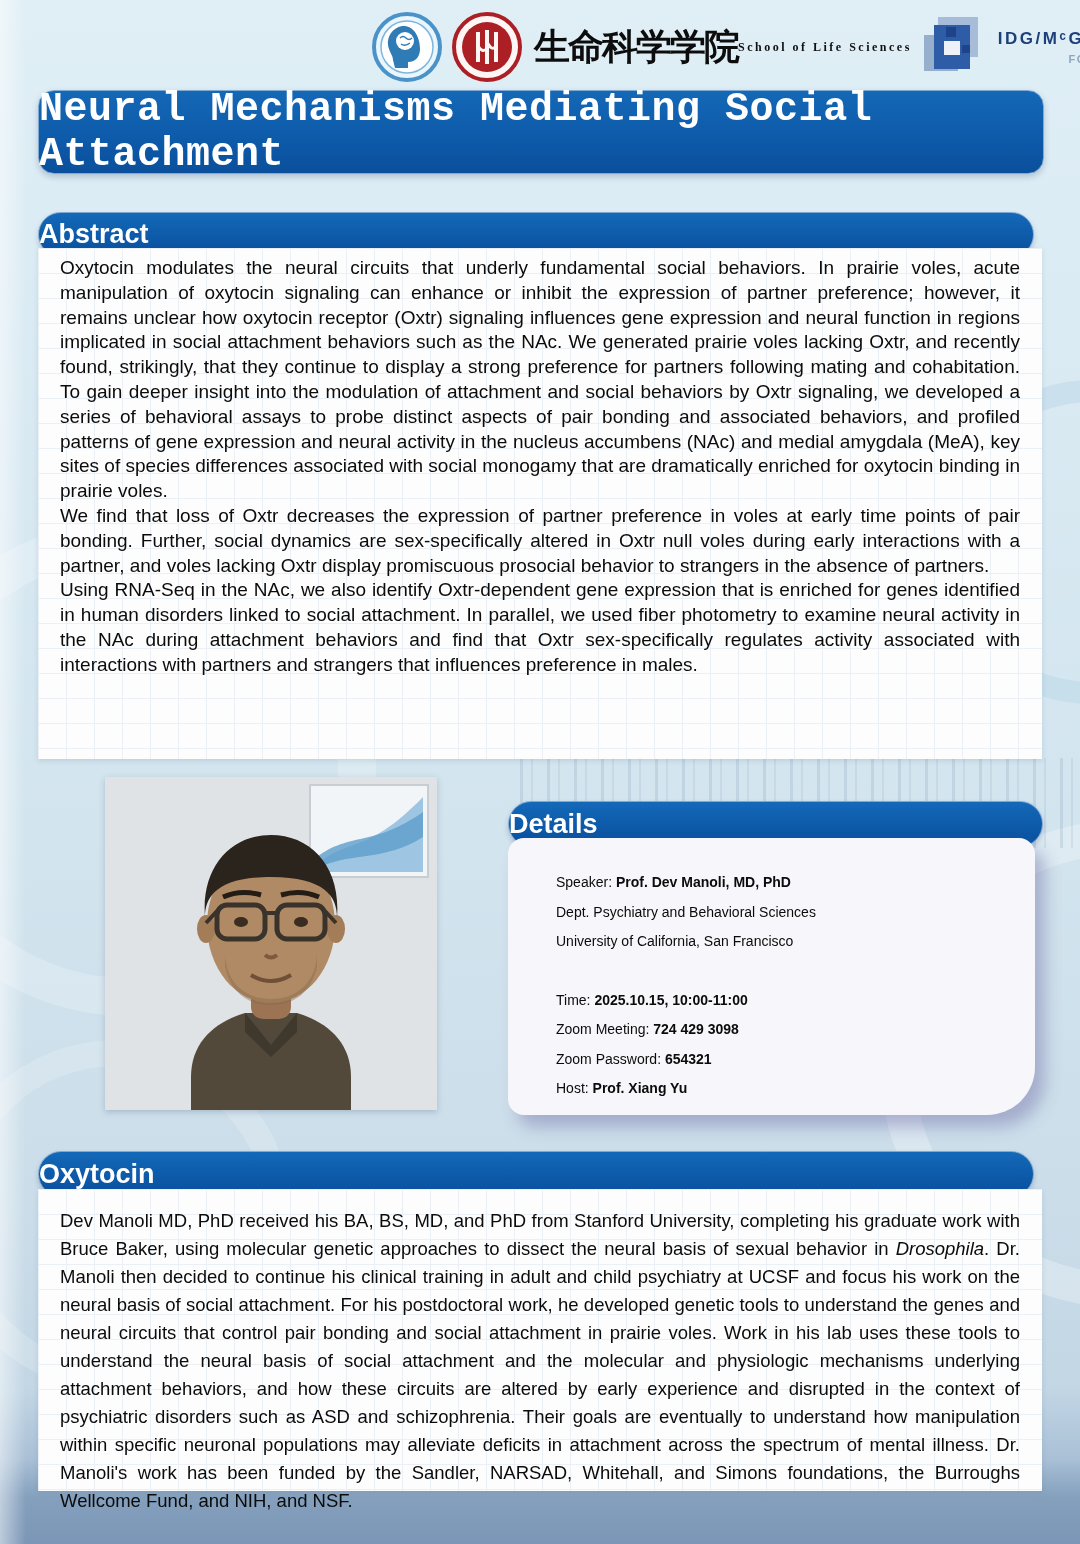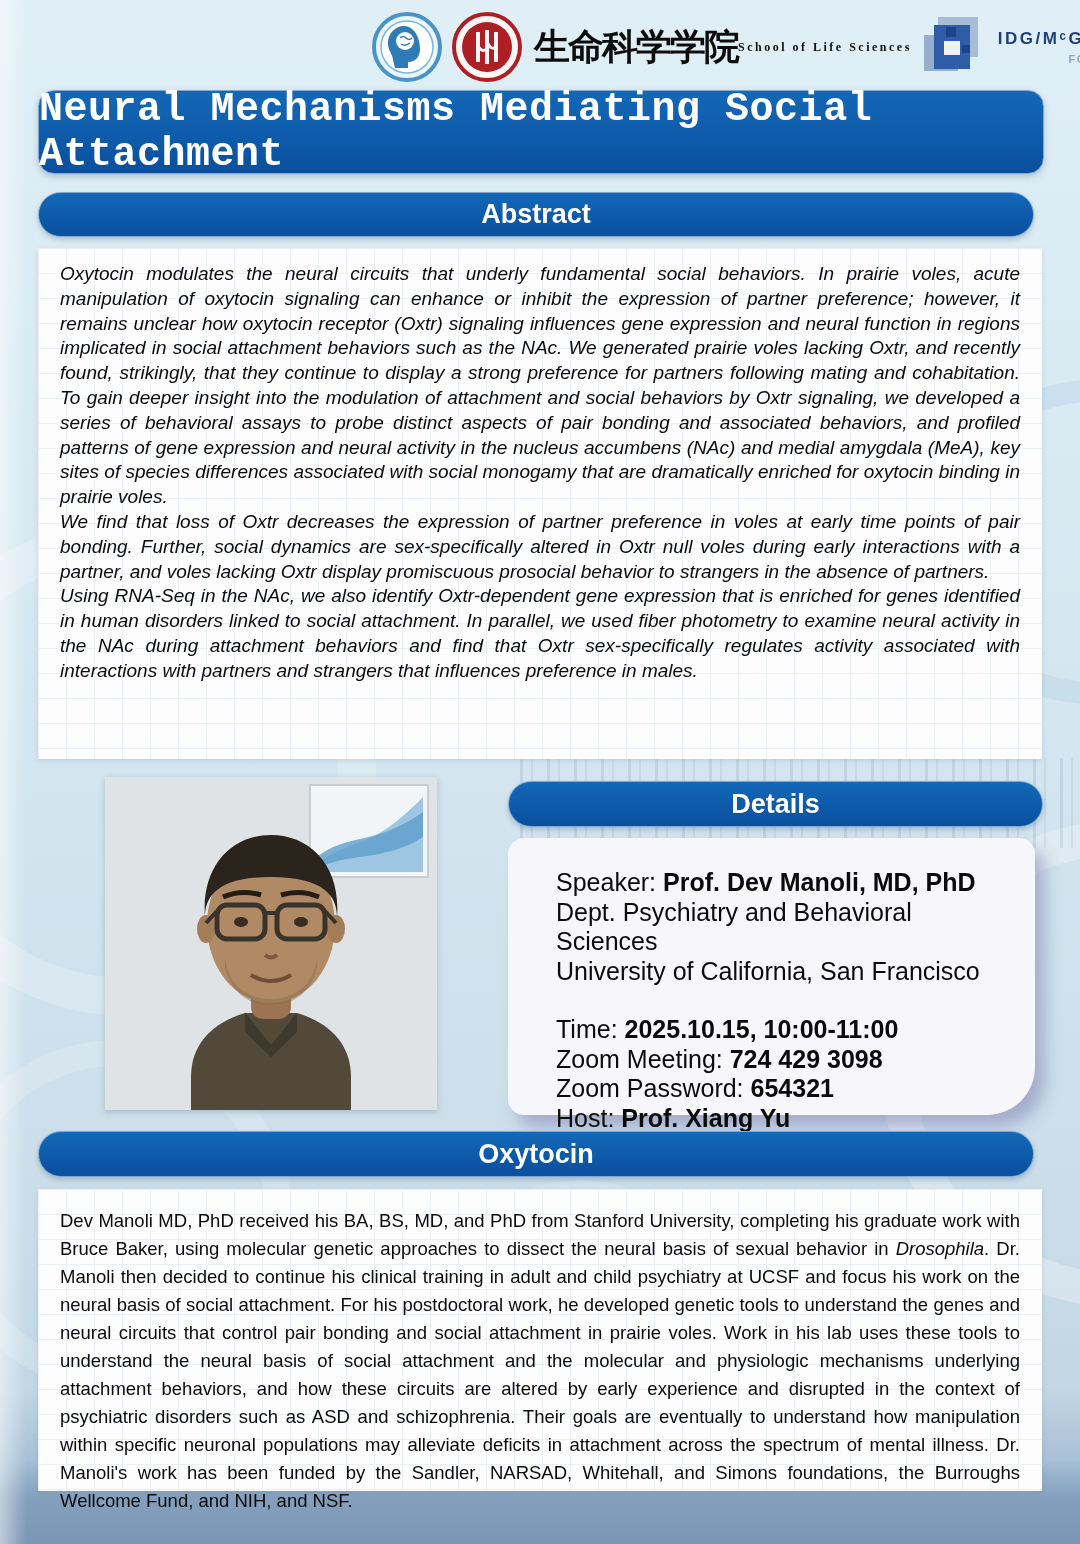--- a/index.html
+++ b/index.html
@@ -34,51 +34,52 @@
     position:absolute;left:38px;top:90px;width:1004px;height:82px;
     background:linear-gradient(180deg,#1468b6 0%,#0d5aa9 60%,#0a4f9c 100%);
     border:1px solid #7fa9d2;border-radius:16px;
     display:flex;align-items:center;justify-content:center;
     box-shadow:0 3px 6px rgba(40,70,110,0.25);
   }
   .title-banner .t{color:#fff;font-size:40px;font-weight:700;letter-spacing:0.5px;font-family:Liberation Mono, monospace;}
   .pill{
     background:linear-gradient(180deg,#1369b8 0%,#0d5aa9 55%,#0a509e 100%);
     border:1px solid #7fa9d2;border-radius:24px;
-    display:flex;align-items:center;justify-content:center;
+    display:flex;align-items:center;
     box-shadow:0 3px 5px rgba(40,70,110,0.25);
+    margin-top:20px;
   }
   .pill .t{color:#fff;font-size:27px;font-weight:700;}
   .abstract-pill{position:absolute;left:38px;top:192px;width:994px;height:43px;}
   .details-pill{position:absolute;left:508px;top:781px;width:533px;height:44px;}
   .bio-pill{position:absolute;left:38px;top:1131px;width:994px;height:44px;}
 
   
   .gridbox{
     position:absolute;background-color:#fdfdfe;
     background-image:linear-gradient(#eaf0f5 1px,transparent 1px),linear-gradient(90deg,#eaf0f5 1px,transparent 1px);
     background-size:28px 25px;
     box-shadow:0 2px 5px rgba(90,115,145,0.18);
   }
-  .abstract-box{left:38px;top:248px;width:1004px;height:511px;padding:14px 22px 0 22px;box-sizing:border-box;font-style:italic;}
+  .abstract-box{left:38px;top:248px;width:1004px;height:511px;padding:8px 22px 0 22px;box-sizing:border-box;}
   .abstract-box p{margin:0;font-size:19px;line-height:24.8px;color:#0b0b0b;text-align:justify;}
   .bio-box{left:38px;top:1189px;width:1004px;height:302px;padding:18px 22px 0 22px;box-sizing:border-box;}
   .bio-box p{margin:0;font-size:18.5px;line-height:28px;color:#0b0b0b;text-align:justify;}
 
   
   .photo{position:absolute;left:105px;top:777px;width:332px;height:333px;box-shadow:0 2px 6px rgba(80,100,130,0.3);}
 
   
   .details-card{
     position:absolute;left:508px;top:838px;width:527px;height:277px;box-sizing:border-box;
     background:#f7f6fa;border-radius:16px 16px 48px 16px;
     box-shadow:10px 12px 16px rgba(116,112,168,0.45);
     padding:30px 20px 0 48px;
   }
-  .details-card .line{font-size:25px;line-height:29.5px;color:#0b0b0b;}
+  .details-card .line{font-size:14px;line-height:29.5px;color:#0b0b0b;}
   .details-card .line b{font-weight:700;}
   .details-card .gap{height:29px;}
 </style>
 </head>
 <body>
 
 <div class="deco c1"></div>
 <div class="deco c2"></div>
 <div class="deco c3"></div>
 <div class="deco c4"></div>

